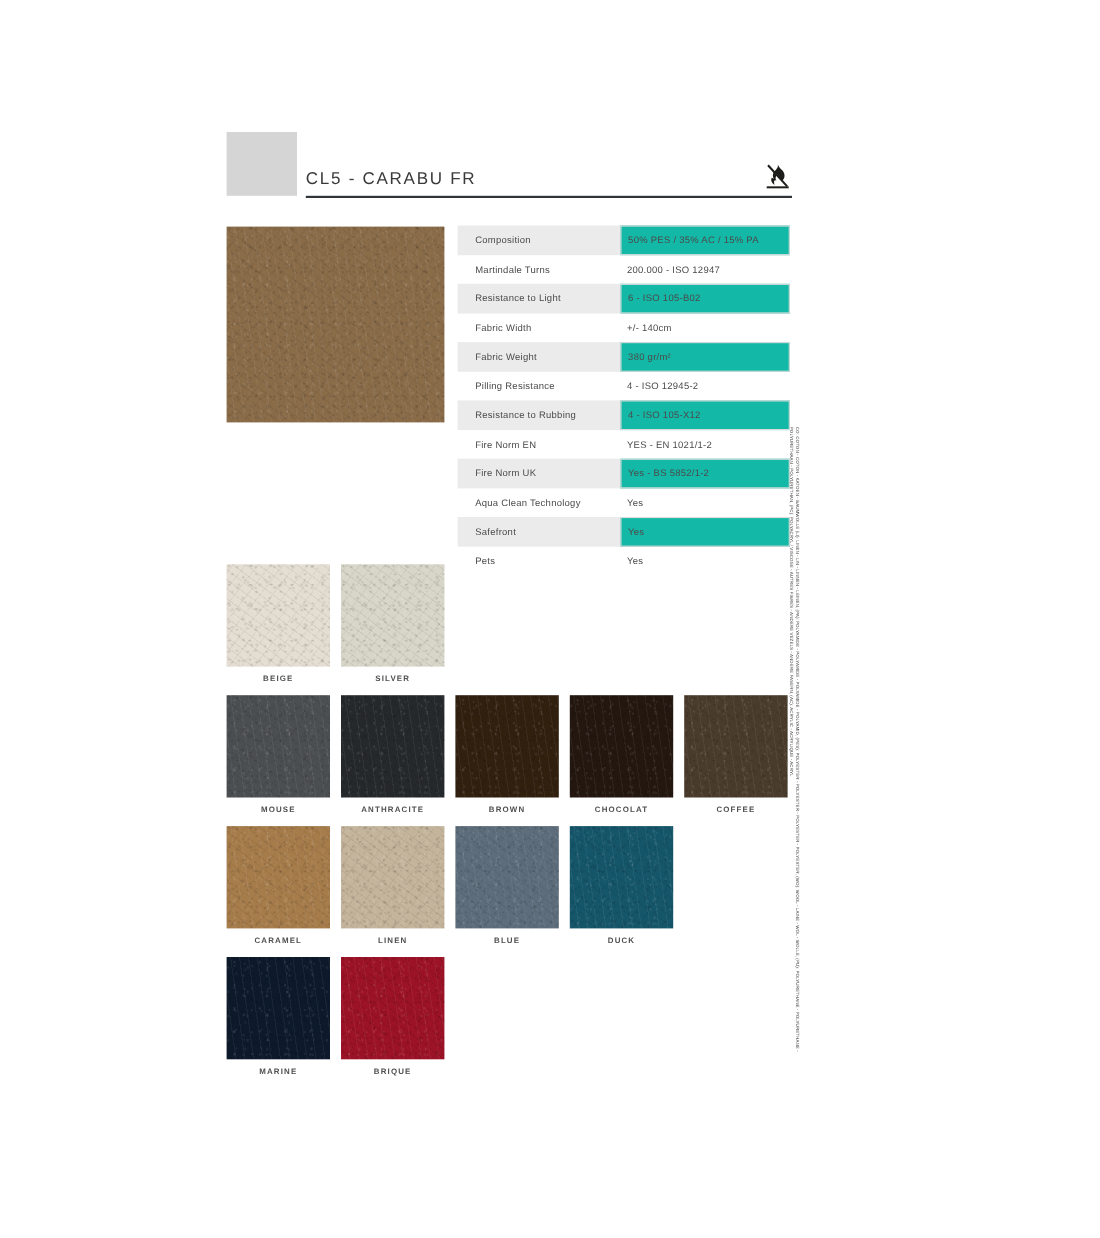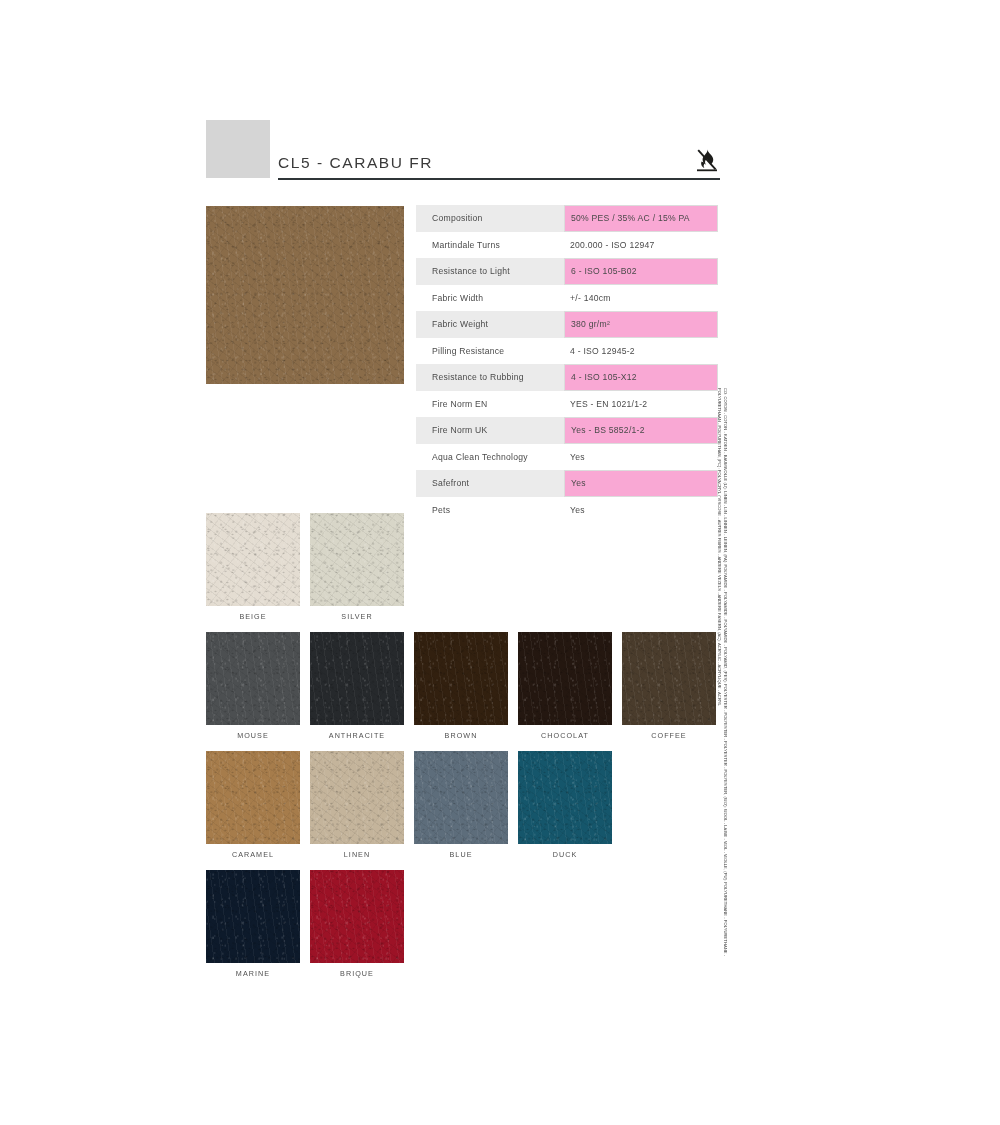--- a/index.html
+++ b/index.html
@@ -141,35 +141,36 @@
     display: flex;
     align-items: center;
     padding-left: 6px;
     font-size: 8.6px;
     color: #4a4a4a;
     letter-spacing: .25px;
     white-space: nowrap;
   }
   .spec-row.shaded .spec-label { background: #ebebeb; }
   .spec-row.shaded .spec-value {
-    background: #f9a8d4;
+    background: #14b8a6;
     border: 1px solid #dcdcdc;
     text-align: center;
   }
 
   
   #swatch-grid {
     position: absolute;
     left: 206px;
     top: 513px;
     width: 520px;
   }
   .swatch-row {
     display: flex;
     margin-bottom: 11px;
+    font-weight: bold;
   }
   .swatch-cell {
     width: 94px;
     margin-right: 10px;
   }
   .swatch-chip {
     width: 94px;
     height: 93px;
   }
   .swatch-name {

